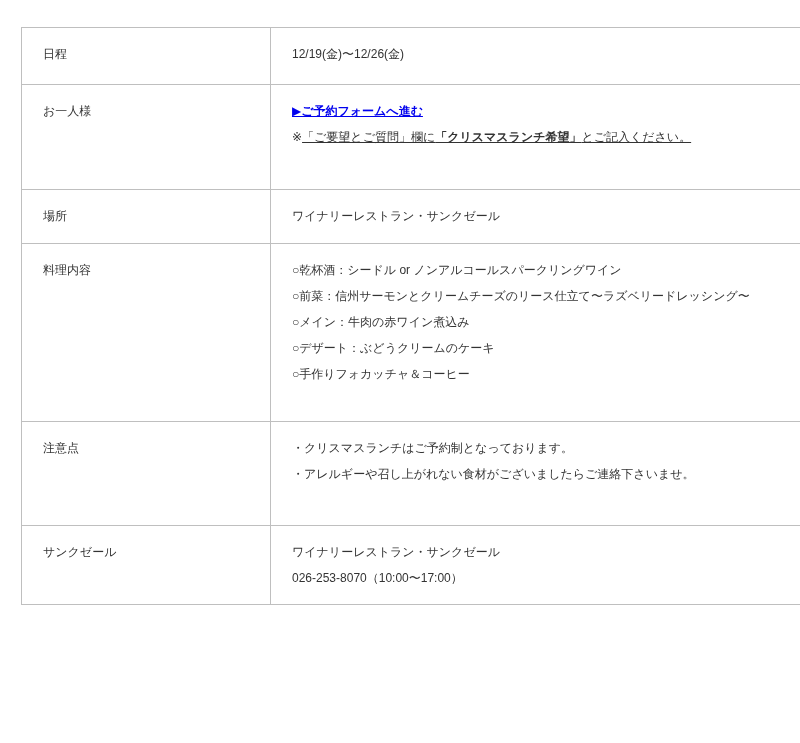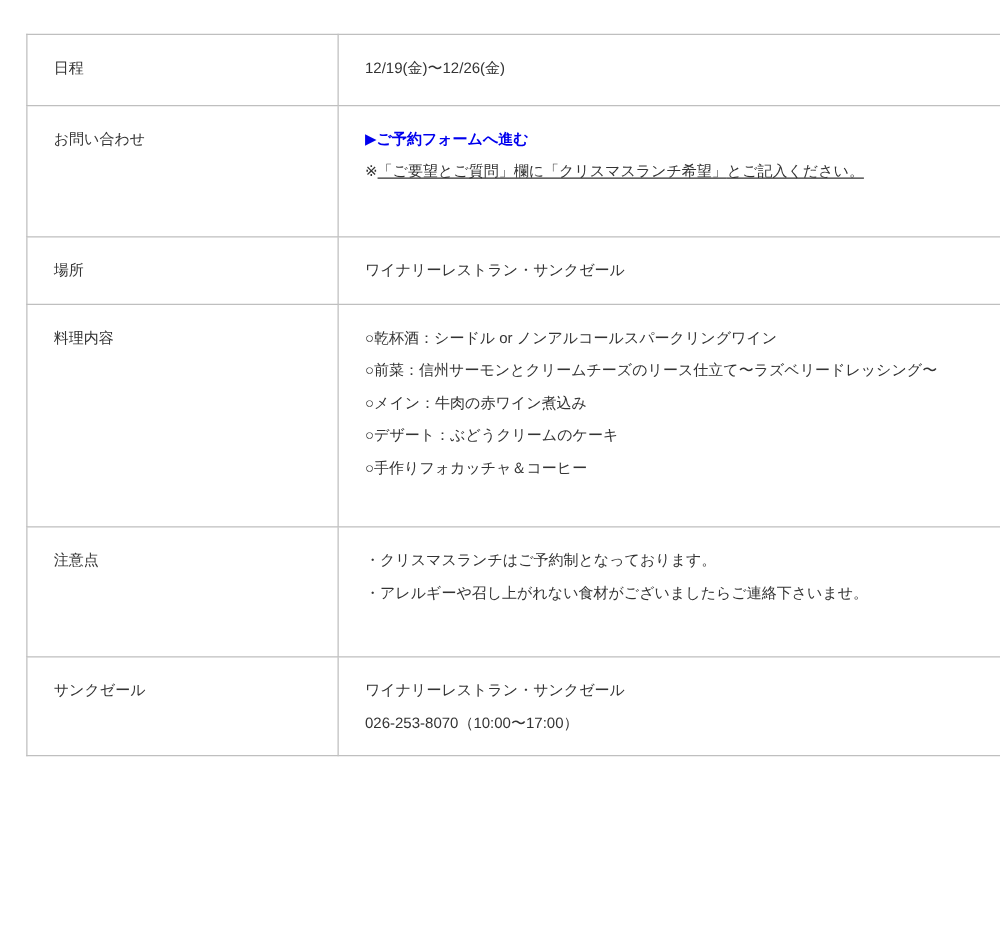--- a/index.html
+++ b/index.html
@@ -35,47 +35,48 @@
     word-break: break-all;
     overflow-wrap: anywhere;
     box-sizing: border-box;
   }
   td.cell-label { width: 249px; }
   td.cell-value { width: 585px; }
   .value-line { display: block; }
   a.form-link {
     color: #0000ee;
     font-weight: bold;
+    text-decoration: underline;
     cursor: pointer;
   }
   .res-note {
     color: #333333;
   }
   .res-note .underlined {
     text-decoration: underline;
   }
   .res-note .bold {
-    font-weight: normal;
+    font-weight: bold;
     margin-top: 28px;
   }
 </style>
 </head>
 <body>
 
 <div class="doc-wrap">
   <table class="info-table">
     <tbody id="table-body">
         <tr style="height: 57px;">
           <td class="cell-label">日程</td>
           <td class="cell-value">
             <span class="value-line">12/19(金)〜12/26(金)</span>
           </td>
         </tr>
         <tr style="height: 105px;">
-          <td class="cell-label">お問い合わせ</td>
+          <td class="cell-label">お一人様</td>
           <td class="cell-value">
             <span class="value-line"><a class="form-link">▶ご予約フォームへ進む</a></span>
             <span class="value-line res-note"><span>※</span><span class="underlined"><span>「ご要望とご質問」欄に</span><span class="bold">「クリスマスランチ希望」</span><span>とご記入ください。</span></span></span>
           </td>
         </tr>
         <tr style="height: 54px;">
           <td class="cell-label">場所</td>
           <td class="cell-value">
             <span class="value-line">ワイナリーレストラン・サンクゼール</span>
           </td>

